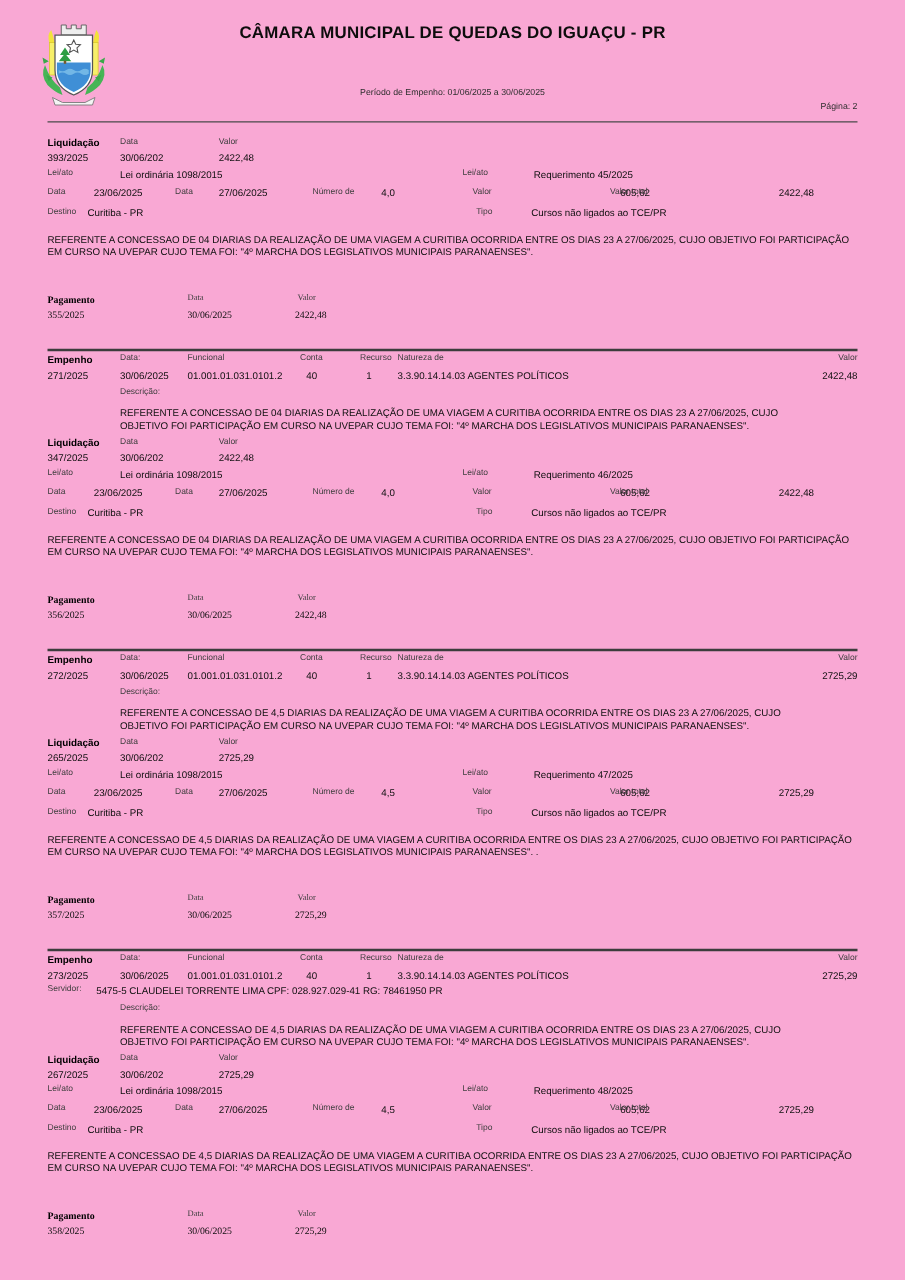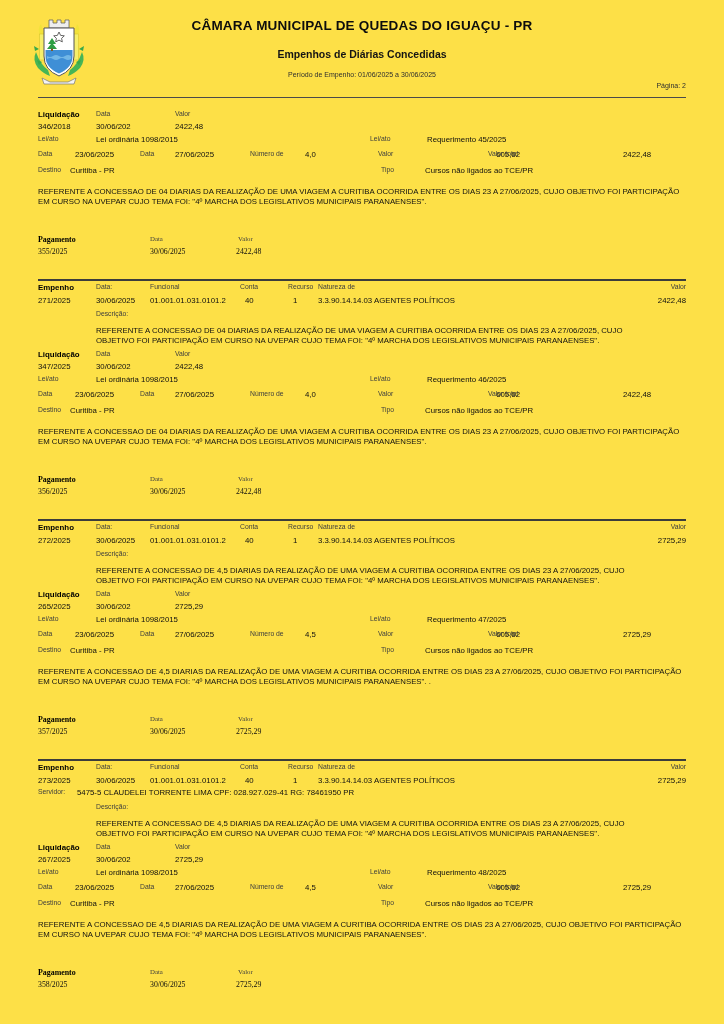--- a/index.html
+++ b/index.html
@@ -1,17 +1,17 @@
 <!DOCTYPE html>
 <html><head>
 <meta charset="utf-8">
 <style>
   * { margin:0; padding:0; box-sizing:border-box; }
   body { background:#9b9b9b; font-family:"Liberation Sans", sans-serif; }
-  .page { position:relative; width:724px; height:1024px; background:#fde047; overflow:hidden; }
+  .page { position:relative; width:724px; height:1024px; background:#f9a8d4; overflow:hidden; }
   .content { margin:0 38px; }
 
   
   .hdr { position:relative; height:97px; }
   .logo { position:absolute; left:30px; top:12px; }
   .title { position:absolute; left:0; right:0; top:18px; text-align:center; font-size:13.5px; font-weight:bold; color:#0d0d0d; letter-spacing:.2px; }
   .subtitle { position:absolute; left:0; right:0; top:48px; text-align:center; font-size:10.5px; font-weight:bold; color:#141414; }
   .period { position:absolute; left:0; right:0; top:71px; text-align:center; font-size:7px; color:#2e2e2e; }
   .pagenum { position:absolute; right:38px; top:82px; font-size:7px; color:#2e2e2e; }
 
@@ -70,36 +70,35 @@
         <path d="M15.5 38 h27 v6 q0 12 -13.5 17.5 Q15.5 56 15.5 44 Z" fill="#3f8fd6"></path>
         <path d="M17 44 q3 2 6 0 q3 -2 6 0 q3 2 6 0 q3 -2 6 0 v3 q-3 2 -6 0 q-3 -2 -6 0 q-3 2 -6 0 q-3 -2 -6 0 Z" fill="#7fc0ea" opacity="0.8"></path>
         <path d="M29 20 l1.6 3.4 3.7 .4 -2.7 2.5 .7 3.6 -3.3 -1.8 -3.3 1.8 .7 -3.6 -2.7 -2.5 3.7 -.4 Z" fill="none" stroke="#555" stroke-width="0.9"></path>
         <path d="M22 26 l4 6 h-3 l4 5 h-10 l4 -5 h-3 Z" fill="#2e9e44"></path>
         <rect x="21" y="36.5" width="2" height="2.5" fill="#7a5a2a"></rect>
 
         <path d="M12 66 l8 4 h18 l8 -4 l-2 6 h-30 Z" fill="#f4f4f4" stroke="#777" stroke-width="0.7"></path>
       </svg>
     </div>
     <div class="title">CÂMARA MUNICIPAL DE QUEDAS DO IGUAÇU - PR</div>
-    <div class="subtitle">Empenhos de Diárias Concedidas</div>
     <div class="period">Período de Empenho: 01/06/2025 a 30/06/2025</div>
     <div class="pagenum">Página: 2</div>
   </div>
 
   <div class="content">
     <hr class="rule-thin">
 
     <div class="liq-block">
       <div class="row h12">
         <span class="p bold">Liquidação</span>
         <span class="p lbl c58">Data</span>
         <span class="p lbl c137">Valor</span>
       </div>
       <div class="row">
-        <span class="p val">346/2018</span>
+        <span class="p val">393/2025</span>
         <span class="p val c58">30/06/202</span>
         <span class="p val c137">2422,48</span>
       </div>
       <div class="row h15">
         <span class="p lbl">Lei/ato</span>
         <span class="p val c58">Lei ordinária 1098/2015</span>
         <span class="p lbl c332">Lei/ato</span>
         <span class="p val c389">Requerimento 45/2025</span>
       </div>
       <div class="row h16">

